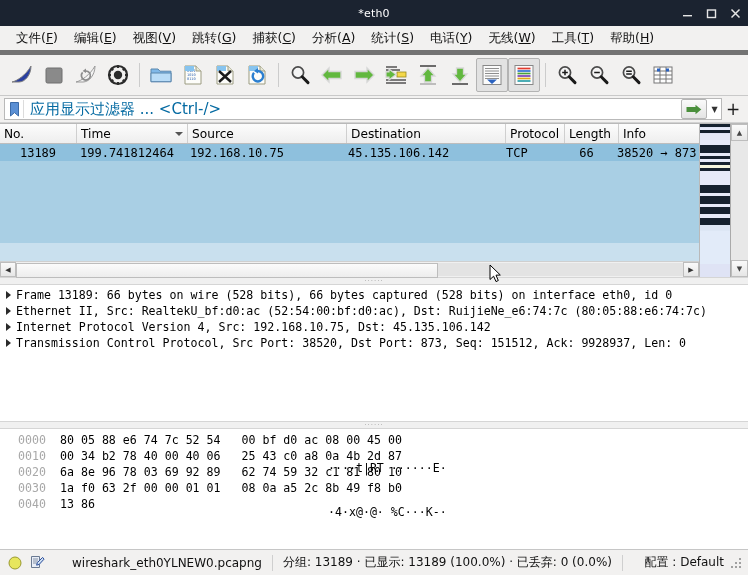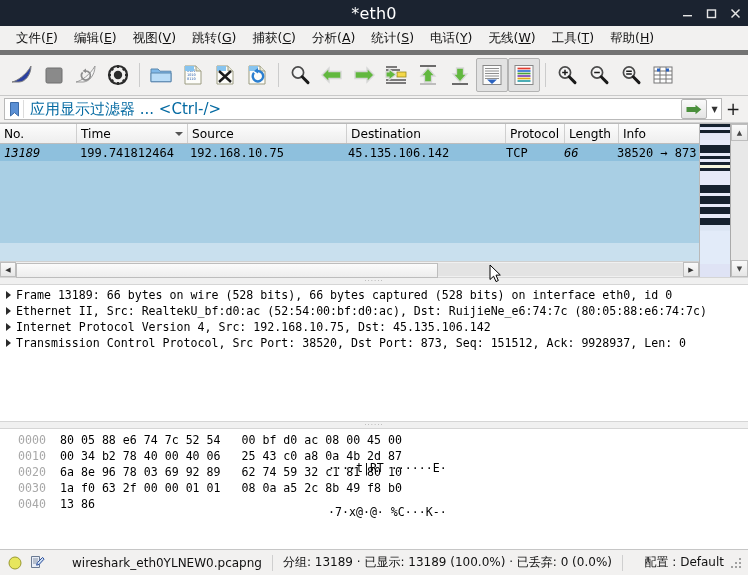--- a/index.html
+++ b/index.html
@@ -21,21 +21,21 @@
     height: 26px;
     background: #1b2330;
     color: #ffffff;
     display: flex; align-items: center;
     position: relative;
     flex: 0 0 26px;
   }
   .titlebar .title {
     position: absolute; left: 0; right: 0;
     text-align: center;
-    font-size: 16px;
+    font-size: 11px;
     letter-spacing: .2px;
   }
   .wbtns {
     position: absolute; right: 6px; top: 0; bottom: 0;
     display: flex; align-items: center; gap: 11px;
   }
   .wbtn {
     width: 13px; height: 13px;
     display: flex; align-items: center; justify-content: center;
     color: #e6e6e6; font-size: 12px; line-height: 1;
@@ -181,21 +181,21 @@
     align-items: center;
     font-family: "DejaVu Sans Mono", "Liberation Mono", monospace;
     font-size: 12px;
     background: #8ec0dd;
     color: #000;
   }
   .prow .pcell {
     padding: 0 4px;
     overflow: hidden; white-space: nowrap;
   }
-  .prow .pcell.r { text-align: left; font-style: italic; }
+  .prow .pcell.r { text-align: center; }
   .rowfill { background: #a9cfe4; height: 82px; }
   .rowfill2 { background: #c9e0ee; height: 18px; }
 
   
   .c-no    { width: 68px; flex: 0 0 68px; }
   .c-time  { width: 102px; flex: 0 0 102px; }
   .c-src   { width: 150px; flex: 0 0 150px; }
   .c-dst   { width: 150px; flex: 0 0 150px; }
   .c-proto { width: 50px;  flex: 0 0 50px; }
   .c-len   { width: 45px;  flex: 0 0 45px; }
@@ -713,21 +713,21 @@
       <div class="hexcol-sep"></div>
       <div class="hexcol-bytes">
         <div class="hexline">80 05 88 e6 74 7c 52 54   00 bf d0 ac 08 00 45 00</div>
         <div class="hexline">00 34 b2 78 40 00 40 06   25 43 c0 a8 0a 4b 2d 87</div>
         <div class="hexline">6a 8e 96 78 03 69 92 89   62 74 59 32 c1 81 80 10</div>
         <div class="hexline">1a f0 63 2f 00 00 01 01   08 0a a5 2c 8b 49 f8 b0</div>
         <div class="hexline">13 86</div>
       </div>
       <div class="hexcol-ascii">
         <div class="hexline">····t|RT ······E·</div>
-        <div class="hexline">·7·x@·@· %C···K-·</div>
+        <div class="hexline">·4·x@·@· %C···K-·</div>
         <div class="hexline">j··x·i·· btY2····</div>
         
         
       </div>
     </div>
   </div>
 
   <div class="statusbar">
     <div class="sb-icon">
       <svg width="14" height="14" viewBox="0 0 14 14">

